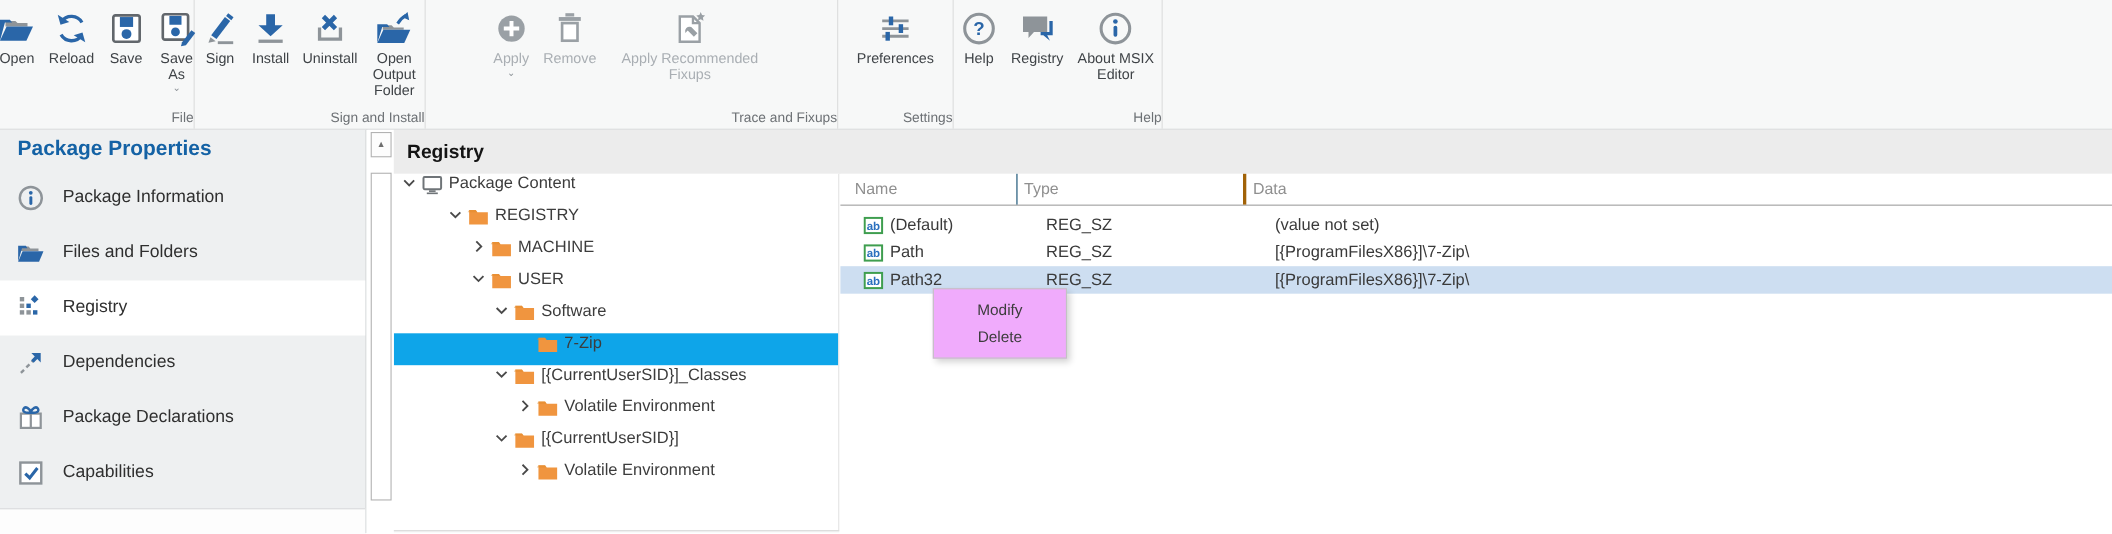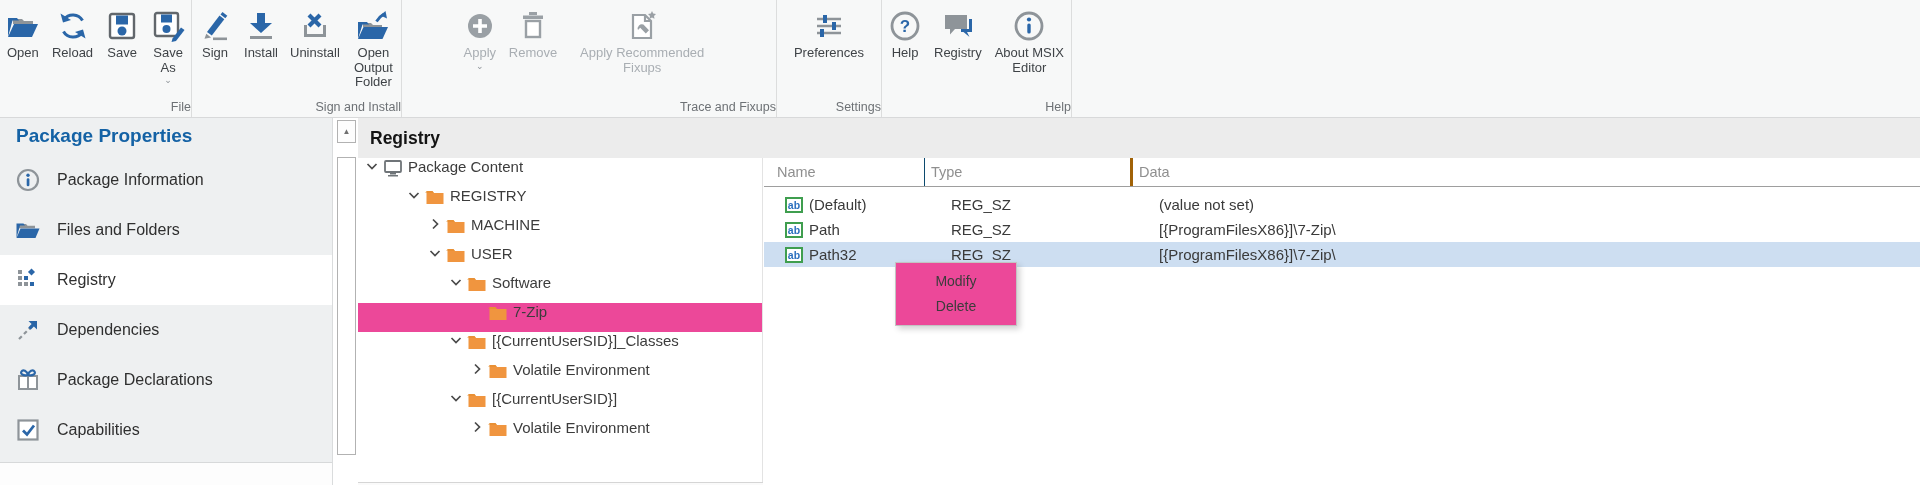--- a/index.html
+++ b/index.html
@@ -3,21 +3,21 @@
 <meta charset="utf-8">
 <style>
   html,body{margin:0;padding:0;background:#fff;}
   .app{position:relative;width:1920px;height:485px;overflow:hidden;background:#fff;
        font-family:"Liberation Sans",sans-serif;-webkit-font-smoothing:antialiased;}
   
   .ribbon{position:absolute;left:0;top:0;width:1920px;height:117px;background:#f7f8f8;
           border-bottom:1px solid #d8d9da;display:flex;}
   .rgroup{position:relative;height:100%;border-right:1px solid #dcdddd;
           display:flex;flex-direction:column;align-items:center;box-sizing:border-box;}
-  .rgroup:nth-child(1){width:192px;}
+  .rgroup:nth-child(1){width:177px;}
   .rgroup:nth-child(2){width:210px;}
   .rgroup:nth-child(3){width:375px;}
   .rgroup:nth-child(4){width:105px;}
   .rgroup:nth-child(5){width:190px;}
   .rbtns{display:flex;justify-content:center;align-items:flex-start;padding-top:7px;}
   .rglabel{position:absolute;bottom:3px;left:0;width:100%;text-align:right;
            font-size:12.5px;color:#6d7175;}
   .rbtn{display:flex;flex-direction:column;align-items:center;padding:2px 6px;cursor:default;}
   .ricon svg{width:34px;height:34px;display:block;}
   .lbl{font-size:13px;margin-top:3px;text-align:center;line-height:1.12;color:#3f4347;max-width:96px;}
@@ -47,21 +47,21 @@
   .vs-thumb{position:absolute;left:3px;top:39px;width:17px;height:296px;background:#ffffff;
             border:1px solid #b2b2b2;}
   
   .reg-header{position:absolute;left:358px;top:118px;width:1562px;height:40px;background:#ececec;
               display:flex;align-items:center;}
   .reg-title{font-size:17.5px;font-weight:bold;color:#141414;margin-left:12px;}
   
   .tree{position:absolute;left:358px;top:158px;width:405px;height:324px;background:#fff;
         border-right:1px solid #e3e3e3;box-sizing:border-box;overflow:hidden;}
   .trow{height:29px;display:flex;align-items:flex-start;white-space:nowrap;cursor:default;}
-  .trow.selected{background:#ec4899;}
+  .trow.selected{background:#0ea5e9;}
   .tchev{width:16px;height:16px;margin-right:3px;flex:none;}
   .tchev svg{width:16px;height:16px;display:block;}
   .ticon{width:20px;height:20px;margin-right:5px;flex:none;}
   .ticon svg{width:20px;height:20px;display:block;}
   .tlabel{font-size:15px;color:#3c3c3c;}
   .tree-bottom{position:absolute;left:358px;top:482px;width:405px;height:3px;background:#fafafa;
                border-top:1px solid #d5d5d5;box-sizing:border-box;}
   
   .table{position:absolute;left:764px;top:158px;width:1156px;height:327px;background:#fff;}
   .thead{display:flex;height:28px;border-bottom:1px solid #9e9e9e;align-items:center;
@@ -72,23 +72,23 @@
   .hc-data{flex:1;padding-left:6px;}
   .tbody{margin-top:5px;}
   .trw{display:flex;height:25px;align-items:center;font-size:15px;color:#3a3a3a;cursor:default;}
   .trw.selected{background:#cddef1;}
   .cell-name{width:181px;padding-left:21px;box-sizing:border-box;display:flex;align-items:center;}
   .ab-ic{width:18px;height:16px;margin-right:6px;flex:none;}
   .ab-ic svg{width:18px;height:16px;display:block;}
   .cell-type{width:208px;padding-left:6px;box-sizing:border-box;}
   .cell-data{flex:1;padding-left:6px;white-space:nowrap;}
   
-  .ctx{position:absolute;left:848px;top:262px;width:120px;background:#ec4899;
+  .ctx{position:absolute;left:848px;top:262px;width:120px;background:#f0abfc;
        border:1px solid #c3c3c3;box-shadow:3px 3px 6px rgba(0,0,0,0.18);
-       padding:6px 0;z-index:10;margin-left:47px;}
+       padding:6px 0;z-index:10;}
   .ctx-item{height:25px;line-height:25px;text-align:center;font-size:14px;color:#3c3c3c;cursor:default;}
 </style>
 </head>
 <body>
 
 <div class="app">
   <div class="ribbon" id="ribbon">
       <div class="rgroup">
         <div class="rbtns">
           <div class="rbtn b-open-folder-icon">

